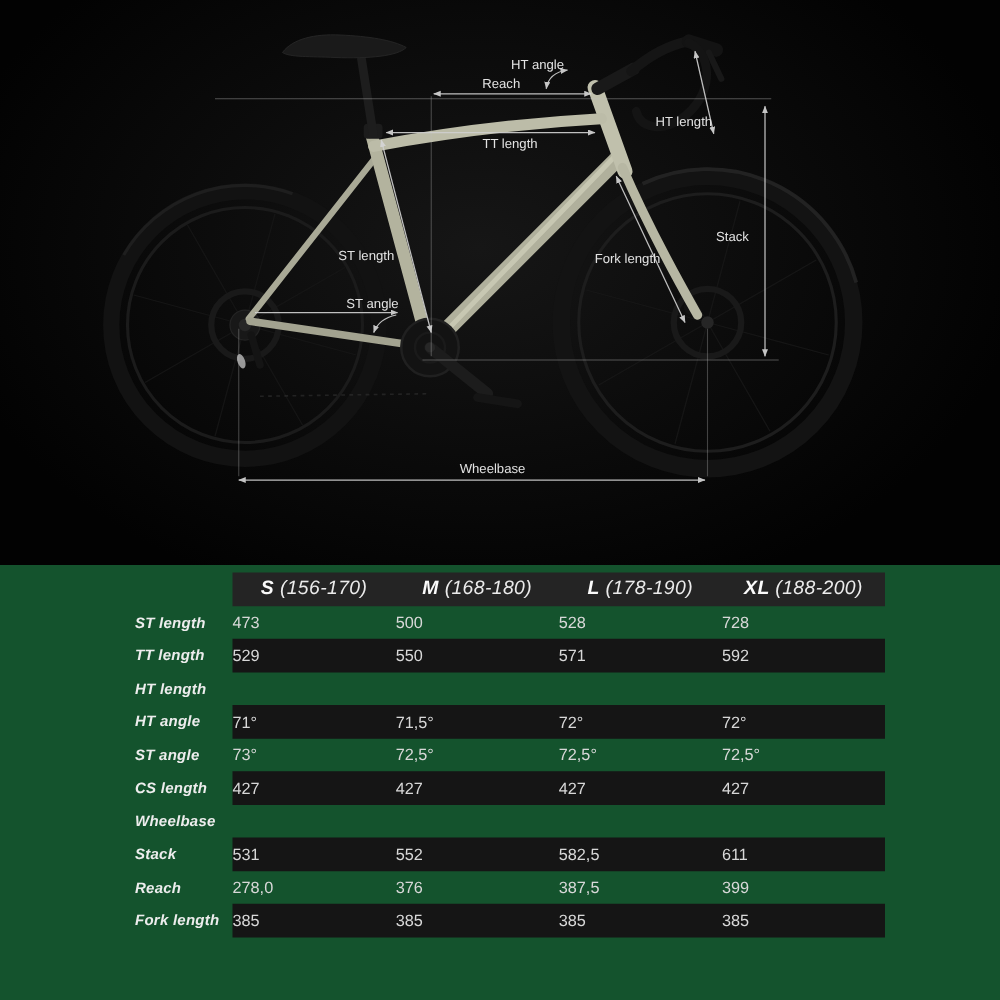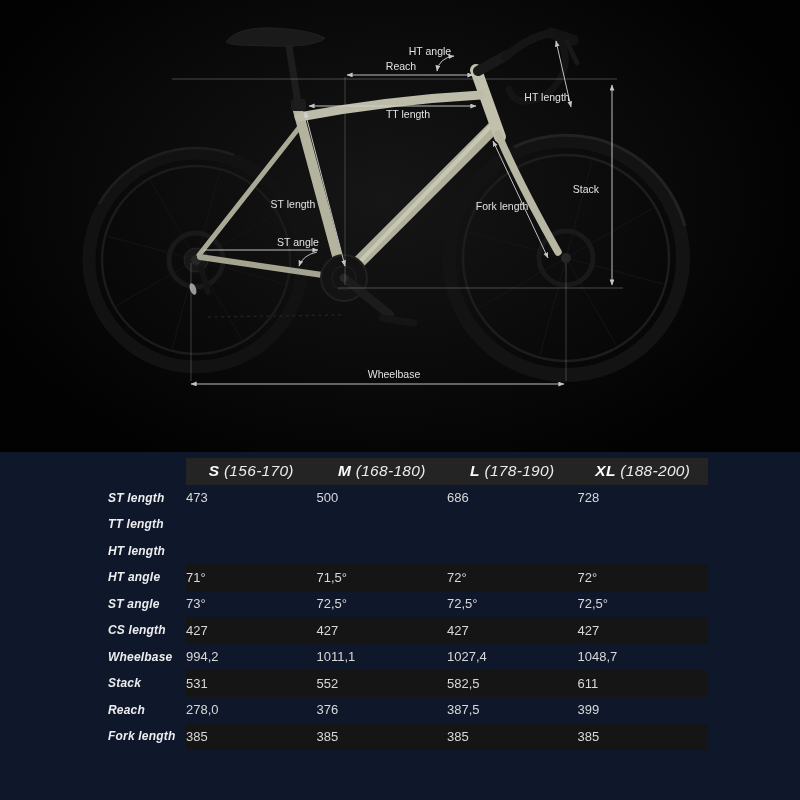--- a/index.html
+++ b/index.html
@@ -1,16 +1,16 @@
 <!DOCTYPE html>
 <html><head>
 <meta charset="utf-8">
 <style>
   html,body{margin:0;padding:0;background:#000;}
-  .page{position:relative;width:800px;height:800px;background:#0f172a;overflow:hidden;
+  .page{position:relative;width:800px;height:800px;background:#14532d;overflow:hidden;
         font-family:"Liberation Sans",sans-serif;}
   .photo{position:absolute;top:0;left:0;width:800px;height:452px;
          background:radial-gradient(ellipse 62% 75% at 48% 44%, #161616 0%, #0b0b0b 48%, #020202 88%);}
   .photo svg{position:absolute;top:0;left:0;}
 
   
   .geo-table{position:absolute;top:458px;left:108px;width:600px;}
   .trow{display:flex;height:26.5px;align-items:stretch;}
   .tlabel{width:78px;display:flex;align-items:center;
           font-style:italic;font-weight:bold;font-size:12px;color:#ededed;letter-spacing:.2px;}
@@ -158,27 +158,33 @@
         <div class="hcell"><span class="hsize">L</span> <span class="hrange">(178-190)</span></div>
         <div class="hcell"><span class="hsize">XL</span> <span class="hrange">(188-200)</span></div>
       </div>
     </div>
 
     <div class="trow">
       <div class="tlabel">ST length</div>
       <div class="tvals">
         <div class="vcell">473</div>
         <div class="vcell">500</div>
-        <div class="vcell">686</div>
+        <div class="vcell">528</div>
         <div class="vcell">728</div>
       </div>
     </div>
 
     <div class="trow stripe">
       <div class="tlabel">TT length</div>
+      <div class="tvals">
+        <div class="vcell">529</div>
+        <div class="vcell">550</div>
+        <div class="vcell">571</div>
+        <div class="vcell">592</div>
+      </div>
     </div>
 
     <div class="trow">
       <div class="tlabel">HT length</div>
     </div>
 
     <div class="trow stripe">
       <div class="tlabel">HT angle</div>
       <div class="tvals">
         <div class="vcell">71°</div>
@@ -203,26 +209,20 @@
       <div class="tvals">
         <div class="vcell">427</div>
         <div class="vcell">427</div>
         <div class="vcell">427</div>
         <div class="vcell">427</div>
       </div>
     </div>
 
     <div class="trow">
       <div class="tlabel">Wheelbase</div>
-      <div class="tvals">
-        <div class="vcell">994,2</div>
-        <div class="vcell">1011,1</div>
-        <div class="vcell">1027,4</div>
-        <div class="vcell">1048,7</div>
-      </div>
     </div>
 
     <div class="trow stripe">
       <div class="tlabel">Stack</div>
       <div class="tvals">
         <div class="vcell">531</div>
         <div class="vcell">552</div>
         <div class="vcell">582,5</div>
         <div class="vcell">611</div>
       </div>

